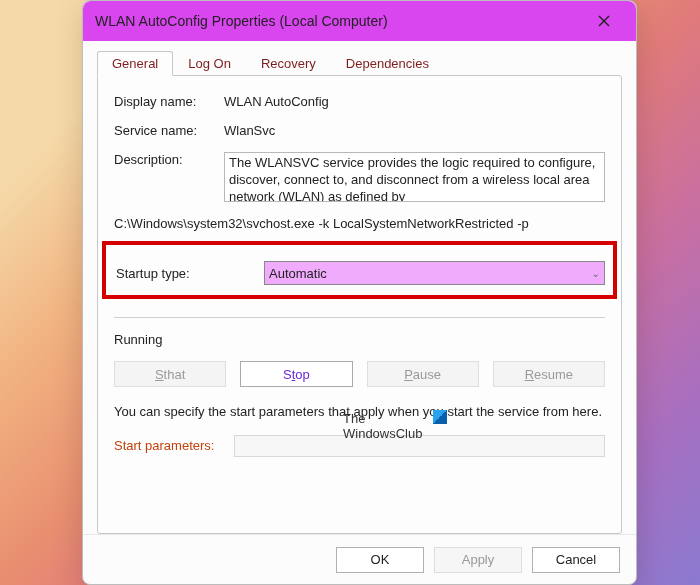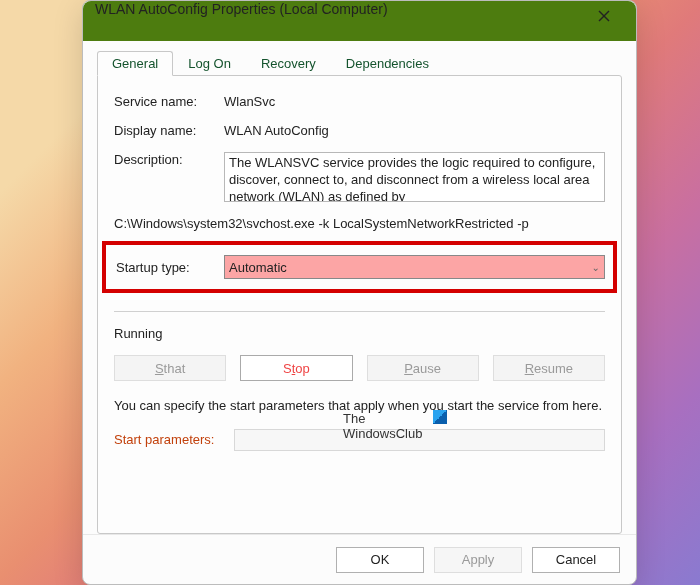--- a/index.html
+++ b/index.html
@@ -23,22 +23,23 @@
     width: 555px; height: 585px;
     background: #fcfcfc;
     border: 1px solid #bcbcbc;
     border-radius: 8px;
     box-shadow: 0 8px 30px rgba(0,0,0,0.15);
     display: flex;
     flex-direction: column;
   }
   .titlebar {
     height: 40px;
-    background: #4d7c0f;
-    display: flex;
+    background: #d946ef;
+    display: flex;
+    align-items: center;
     padding: 0 12px;
     border-radius: 8px 8px 0 0;
   }
   .titlebar-text { flex: 1; font-size: 14px; color: #222; }
   .close-btn {
     width: 40px; height: 30px;
     display: flex; align-items: center; justify-content: center;
     cursor: default;
   }
   .close-btn svg { width: 12px; height: 12px; }
@@ -50,21 +51,21 @@
   .tabstrip {
     display: flex;
     gap: 0;
     align-items: flex-end;
     height: 26px;
     position: relative;
   }
   .tab {
     padding: 4px 14px 4px 14px;
     font-size: 13px;
-    color: #14532d;
+    color: #7f1d1d;
     border: 1px solid transparent;
     border-bottom: none;
     position: relative;
     cursor: default;
   }
   .tab.active {
     background: #fdfdfd;
     border: 1px solid #c8c8c8;
     border-bottom: 1px solid #fdfdfd;
     border-radius: 3px 3px 0 0;
@@ -91,30 +92,31 @@
     line-height: 1.3;
     overflow: hidden;
     background: #fff;
     position: relative;
   }
   .pathblock { margin-top: 6px; margin-bottom: 10px; }
   .pathblock .p1 { margin-bottom: 4px; }
   .highlight-row {
     border: 4px solid #d40000;
     margin: 0 -12px 2px -12px;
-    padding: 10px 8px 10px 10px;
-    display: flex;
-    align-items: center;
+    padding: 16px 8px 10px 10px;
+    display: flex;
+    align-items: center;
+    gap: 40px;
   }
   .highlight-row .lbl { width: 108px; }
   .combo {
     flex: 1;
     height: 24px;
     border: 1px solid #888;
-    background: #fca5a5;
+    background: #f0abfc;
     display: flex;
     align-items: center;
     padding: 0 4px;
     position: relative;
   }
   .combo .chev {
     position: absolute;
     right: 4px; top: 50%; transform: translateY(-50%);
     font-size: 10px; color: #666;
   }
@@ -149,21 +151,21 @@
     height: 26px;
     border: 1px solid #c4c4c4;
     background: #fafafa;
     font-size: 13px;
     display: flex; align-items: center; justify-content: center;
     cursor: default;
   }
   .svc-btn.enabled {
     background: #fff;
     border: 1px solid #aaa;
-    color: #ef4444;
+    color: #6d28d9;
   }
   .svc-btn.disabled {
     color: #9a9a9a;
     background: #f4f4f4;
     border-color: #dedede;
   }
   .svc-btn .ul { text-decoration: underline; }
   .note { margin-bottom: 14px; line-height: 1.35; }
   .params-row { display:flex; align-items:center; }
   .params-row .lbl { width: 120px; color:#c2410c; }
@@ -212,27 +214,27 @@
     <div class="tabstrip">
       <div class="tab active">General</div>
       <div class="tab">Log On</div>
       <div class="tab">Recovery</div>
       <div class="tab">Dependencies</div>
     </div>
 
     <div class="tabpanel">
 
       <div class="row">
+        <span class="lbl">Display name:</span>
+        <span class="val">WLAN AutoConfig</span>
+      </div>
+
+      <div class="row">
         <span class="lbl">Service name:</span>
         <span class="val">WlanSvc</span>
-      </div>
-
-      <div class="row">
-        <span class="lbl">Display name:</span>
-        <span class="val">WLAN AutoConfig</span>
       </div>
 
       <div class="row" style="position:relative;">
         <span class="lbl">Description:</span>
         <div class="desc-box">
           <span>The WLANSVC service provides the logic required to configure, discover, connect to, and disconnect from a wireless local area network (WLAN) as defined by</span>
         </div>
       </div>
 
       <div class="pathblock">

